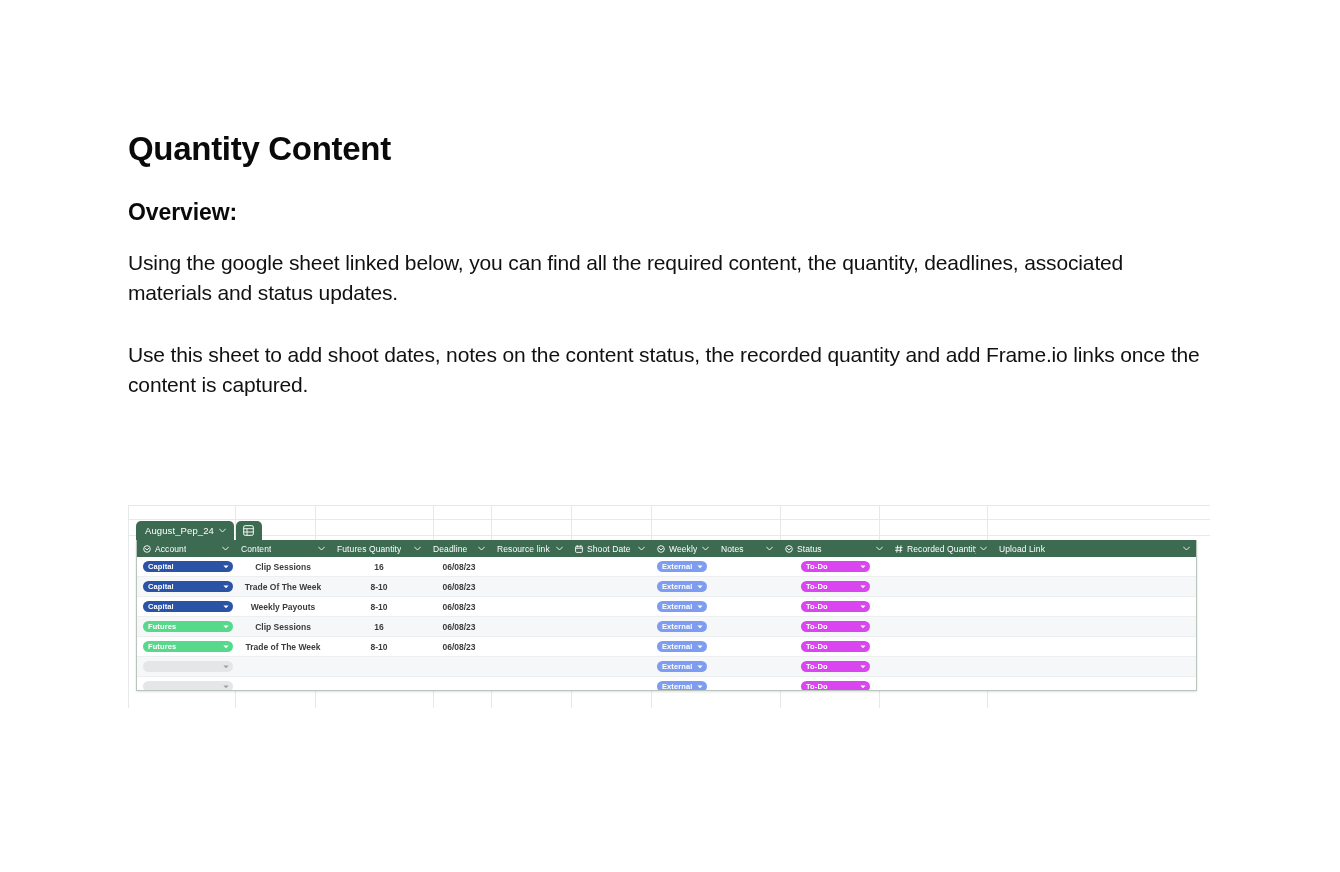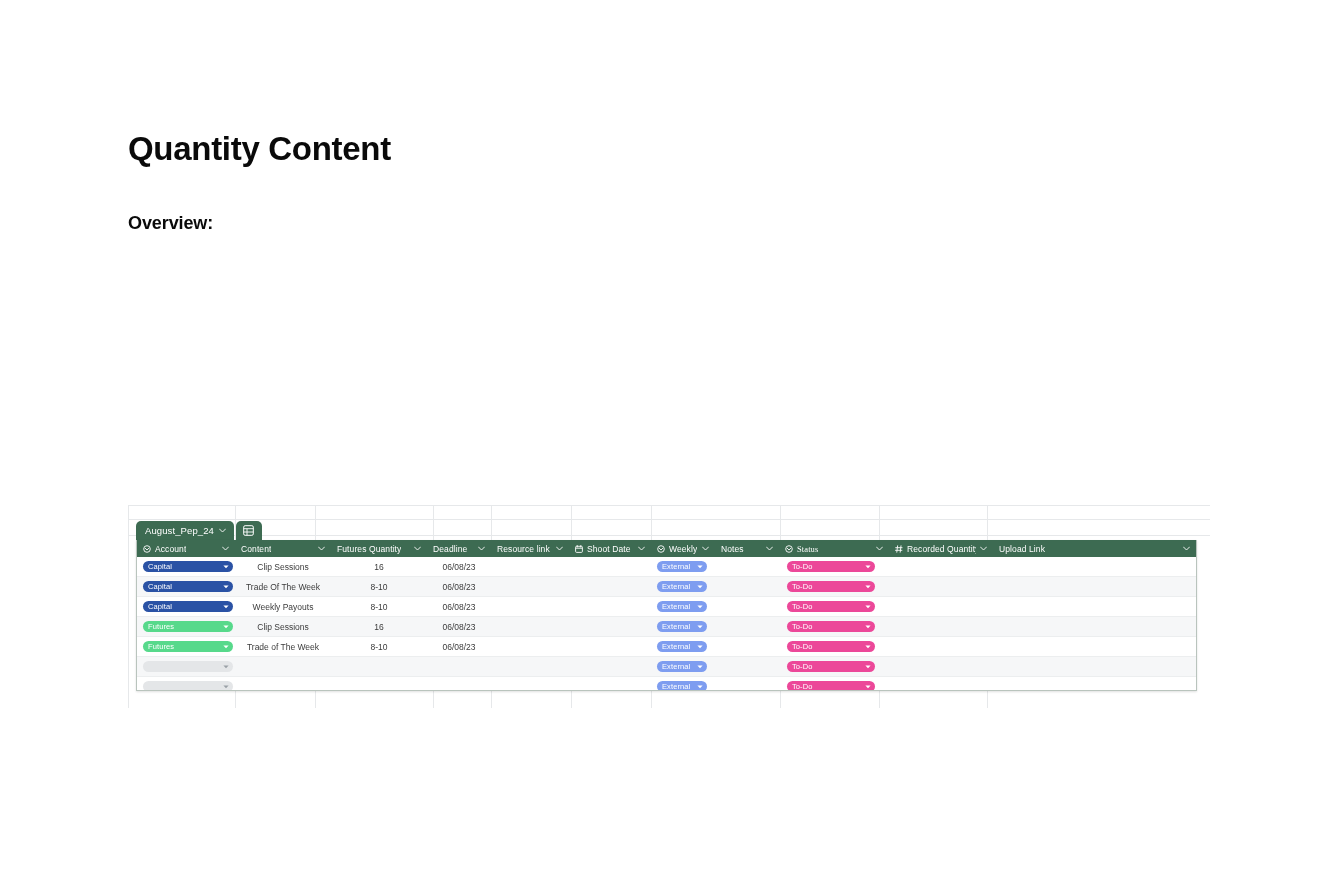--- a/index.html
+++ b/index.html
@@ -31,22 +31,22 @@
     font-size: 33px;
     font-weight: bold;
     letter-spacing: -0.3px;
     color: #0a0a0a;
     line-height: 1.2;
   }
 
   .section-heading {
     position: absolute;
     left: 128px;
-    top: 213px;
-    font-size: 18px;
+    top: 199px;
+    font-size: 23px;
     font-weight: bold;
     letter-spacing: -0.1px;
     color: #0a0a0a;
   }
 
   .para {
     position: absolute;
     left: 128px;
     width: 1075px;
     font-size: 21px;
@@ -171,20 +171,21 @@
     flex: none;
   }
 
   .data-row {
     display: flex;
     height: 19px;
     align-items: center;
     border-bottom: 1px solid #eceeef;
     font-size: 8.5px;
     color: #3b3b3b;
+    font-weight: bold;
   }
   .data-row.odd { background: #ffffff; }
   .data-row.even { background: #f6f7f8; }
   .cell {
     height: 19px;
     display: flex;
     align-items: center;
     box-sizing: border-box;
     overflow: hidden;
     white-space: nowrap;
@@ -216,35 +217,37 @@
   .pill-account.futures { background: #57d98b; }
   .pill-account.empty   { background: #e4e6e8; }
   .pill-account.empty .caret { color: #8a8f94; }
 
   .pill-location {
     width: 50px;
     background: #7e9df0;
     margin-left: 6px;
   }
   .pill-status {
-    width: 88px;
-    background: #ec4899;
-    margin-left: 8px;
+    width: 69px;
+    background: #d946ef;
+    margin-left: 22px;
   }
 
   svg { display: block; }
 </style>
 </head>
 <body>
 
 <div class="page">
 
   <div class="doc-title">Quantity Content</div>
   <div class="section-heading">Overview:</div>
 
+  <div class="para para-1">Using the google sheet linked below, you can find all the required content, the quantity, deadlines, associated materials and status updates.</div>
+  <div class="para para-2">Use this sheet to add shoot dates, notes on the content status, the recorded quantity and add Frame.io links once the content is captured.</div>
 
   <div class="grid-bg" id="grid-bg">
       <div class="gline-v" style="left: 0px;"></div>
       <div class="gline-v" style="left: 107px;"></div>
       <div class="gline-v" style="left: 187px;"></div>
       <div class="gline-v" style="left: 305px;"></div>
       <div class="gline-v" style="left: 363px;"></div>
       <div class="gline-v" style="left: 443px;"></div>
       <div class="gline-v" style="left: 523px;"></div>
       <div class="gline-v" style="left: 652px;"></div>
@@ -357,21 +360,21 @@
             </span>
           </div>
           <div class="hdr-cell" style="width: 64px; flex: 0 0 64px;">
             <span class="hdr-label">Notes</span>
             <span class="chev">
               <svg width="7" height="5" viewBox="0 0 7 5">
                 <path d="M0.5 1 L3.5 4 L6.5 1" stroke="#ffffff" stroke-width="1" fill="none" stroke-linecap="round"></path>
               </svg>
             </span>
           </div>
-          <div class="hdr-cell" style="width: 110px; flex: 0 0 110px; font-family: Liberation Serif, serif;">
+          <div class="hdr-cell" style="width: 110px; flex: 0 0 110px;">
             <span>
               <svg width="8" height="8" viewBox="0 0 8 8">
                 <circle cx="4" cy="4" r="3.3" stroke="#ffffff" stroke-width="0.9" fill="none"></circle>
                 <path d="M2.3 3.3 L4 5 L5.7 3.3" stroke="#ffffff" stroke-width="0.9" fill="none" stroke-linecap="round"></path>
               </svg>
             </span>
             <span class="hdr-label">Status</span>
             <span class="chev">
               <svg width="7" height="5" viewBox="0 0 7 5">
                 <path d="M0.5 1 L3.5 4 L6.5 1" stroke="#ffffff" stroke-width="1" fill="none" stroke-linecap="round"></path>

